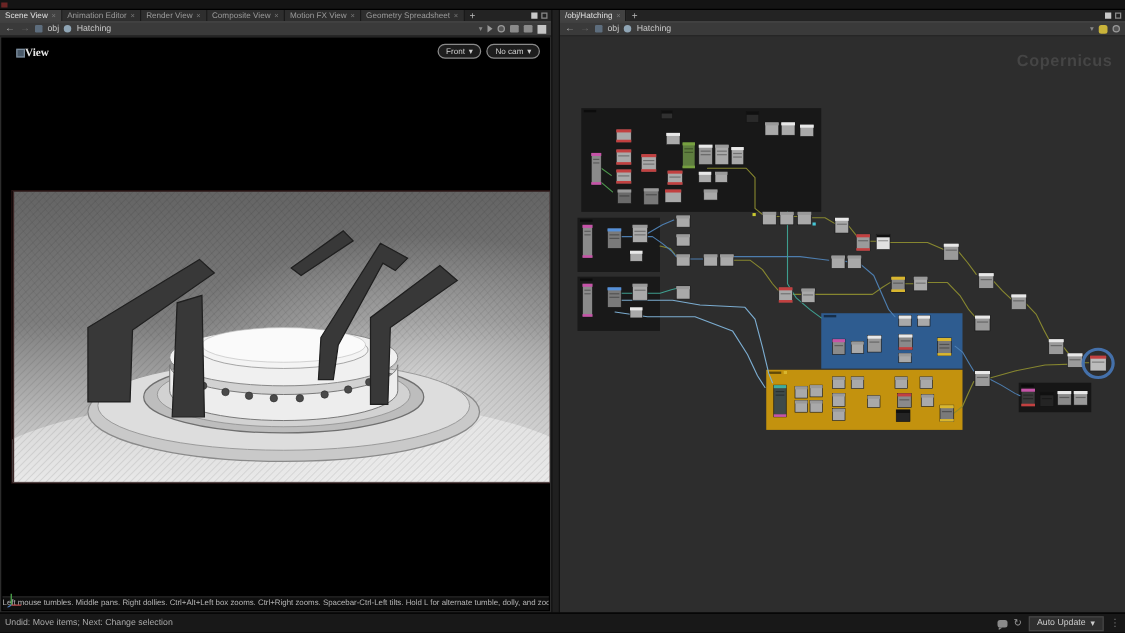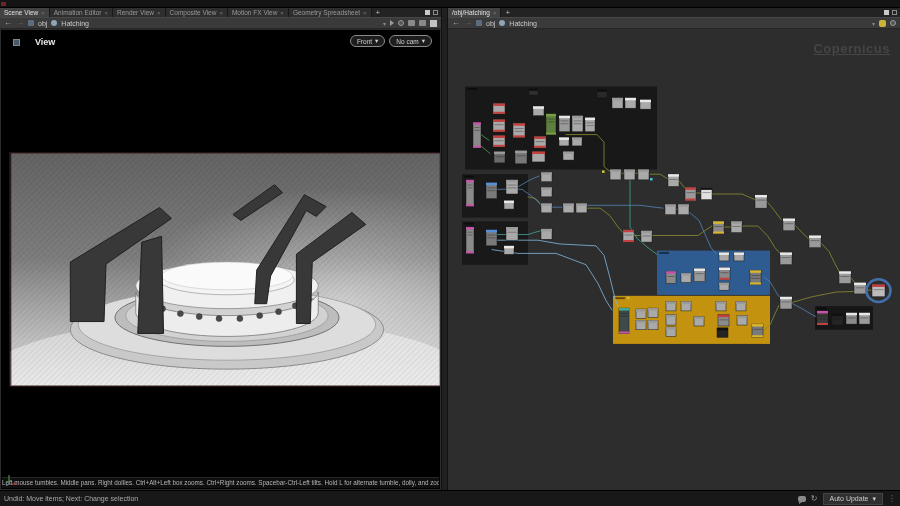--- a/index.html
+++ b/index.html
@@ -37,33 +37,33 @@
   .toolbar-right { margin-left:auto; display:flex; align-items:center; gap:4px; }
   .ic-pin { width:0; height:0; border-left:4px solid #9a9a9a; border-top:3px solid transparent; border-bottom:3px solid transparent; }
   .ic-circ { width:6px; height:6px; border:1px solid #9a9a9a; border-radius:50%; background:#555; }
   .ic-cam { width:7px; height:6px; background:#8a8a8a; border-radius:1px; }
   .ic-lsq { width:7px; height:7px; background:#c5c5c5; }
   .ic-py { width:7px; height:7px; background:#c9b33a; border-radius:2px; }
   .tb-caret { color:#888; font-size:6px; }
 
   
   #viewport { flex:1; position:relative; background:#000; border:1px solid #2c2c2c; overflow:hidden; }
-  #vp-header { position:absolute; top:7px; left:12px; display:flex; align-items:center; gap:15px; z-index:3; }
+  #vp-header { position:absolute; top:7px; left:12px; display:flex; align-items:center; gap:0; z-index:3;font-family:Liberation Serif, serif; }
   .ic-cube { width:7px; height:7px; background:#4a5a6a; border:1px solid #7a8a9a; }
   #vp-title { font-size:9px; font-weight:bold; color:#e8e8e8; }
   #vp-pills { position:absolute; top:5px; right:8px; display:flex; gap:4px; z-index:3; }
   .pill { border:1px solid #8a8a8a; border-radius:7px; background:#1d1d1d; color:#cfcfcf; font-size:6.5px; padding:1px 6px; display:flex; gap:3px; align-items:center; }
   #render-svg { position:absolute; left:8px; top:122px; border:1px solid #241212; }
   #vp-helpbar { position:absolute; left:1px; right:1px; bottom:1px; height:11px; background:#0f0f0f; border-top:1px solid #262626; color:#b5b5b5; font-size:6.3px; line-height:10px; text-align:center; white-space:nowrap; overflow:hidden; }
   #axis-gizmo { position:absolute; left:4px; bottom:3px; z-index:4; }
 
   
   #network { flex:1; position:relative; background:#2d2d2d; overflow:hidden; }
   #net-svg { position:absolute; left:0; top:0; }
-  #watermark { position:absolute; top:12px; right:10px; font-size:13px; font-weight:bold; color:#454545; letter-spacing:0.5px; z-index:2;text-decoration:underline; }
+  #watermark { position:absolute; top:12px; right:10px; font-size:13px; font-weight:bold; color:#454545; letter-spacing:0.5px; z-index:2; }
 
   
   #statusbar { position:absolute; left:0; bottom:0; width:900px; height:16px; background:#181818; border-top:1px solid #000; display:flex; align-items:center; font-size:7px; color:#a9a9a9; padding:0 4px; }
   #status-right { margin-left:auto; display:flex; align-items:center; gap:5px; }
   .ic-bubble { width:8px; height:6px; background:#8a8a8a; border-radius:2px; position:relative; }
   .ic-bubble:after { content:""; position:absolute; left:1px; bottom:-2px; border-left:3px solid #8a8a8a; border-bottom:2px solid transparent; }
   .ic-refresh { color:#9a9a9a; font-size:8px; line-height:8px; }
   #auto-update { background:#2f2f2f; border:1px solid #454545; color:#cccccc; font-size:7px; padding:1px 6px; display:flex; gap:4px; align-items:center; }
   .ic-dots { color:#777; font-size:8px; }
 </style>

